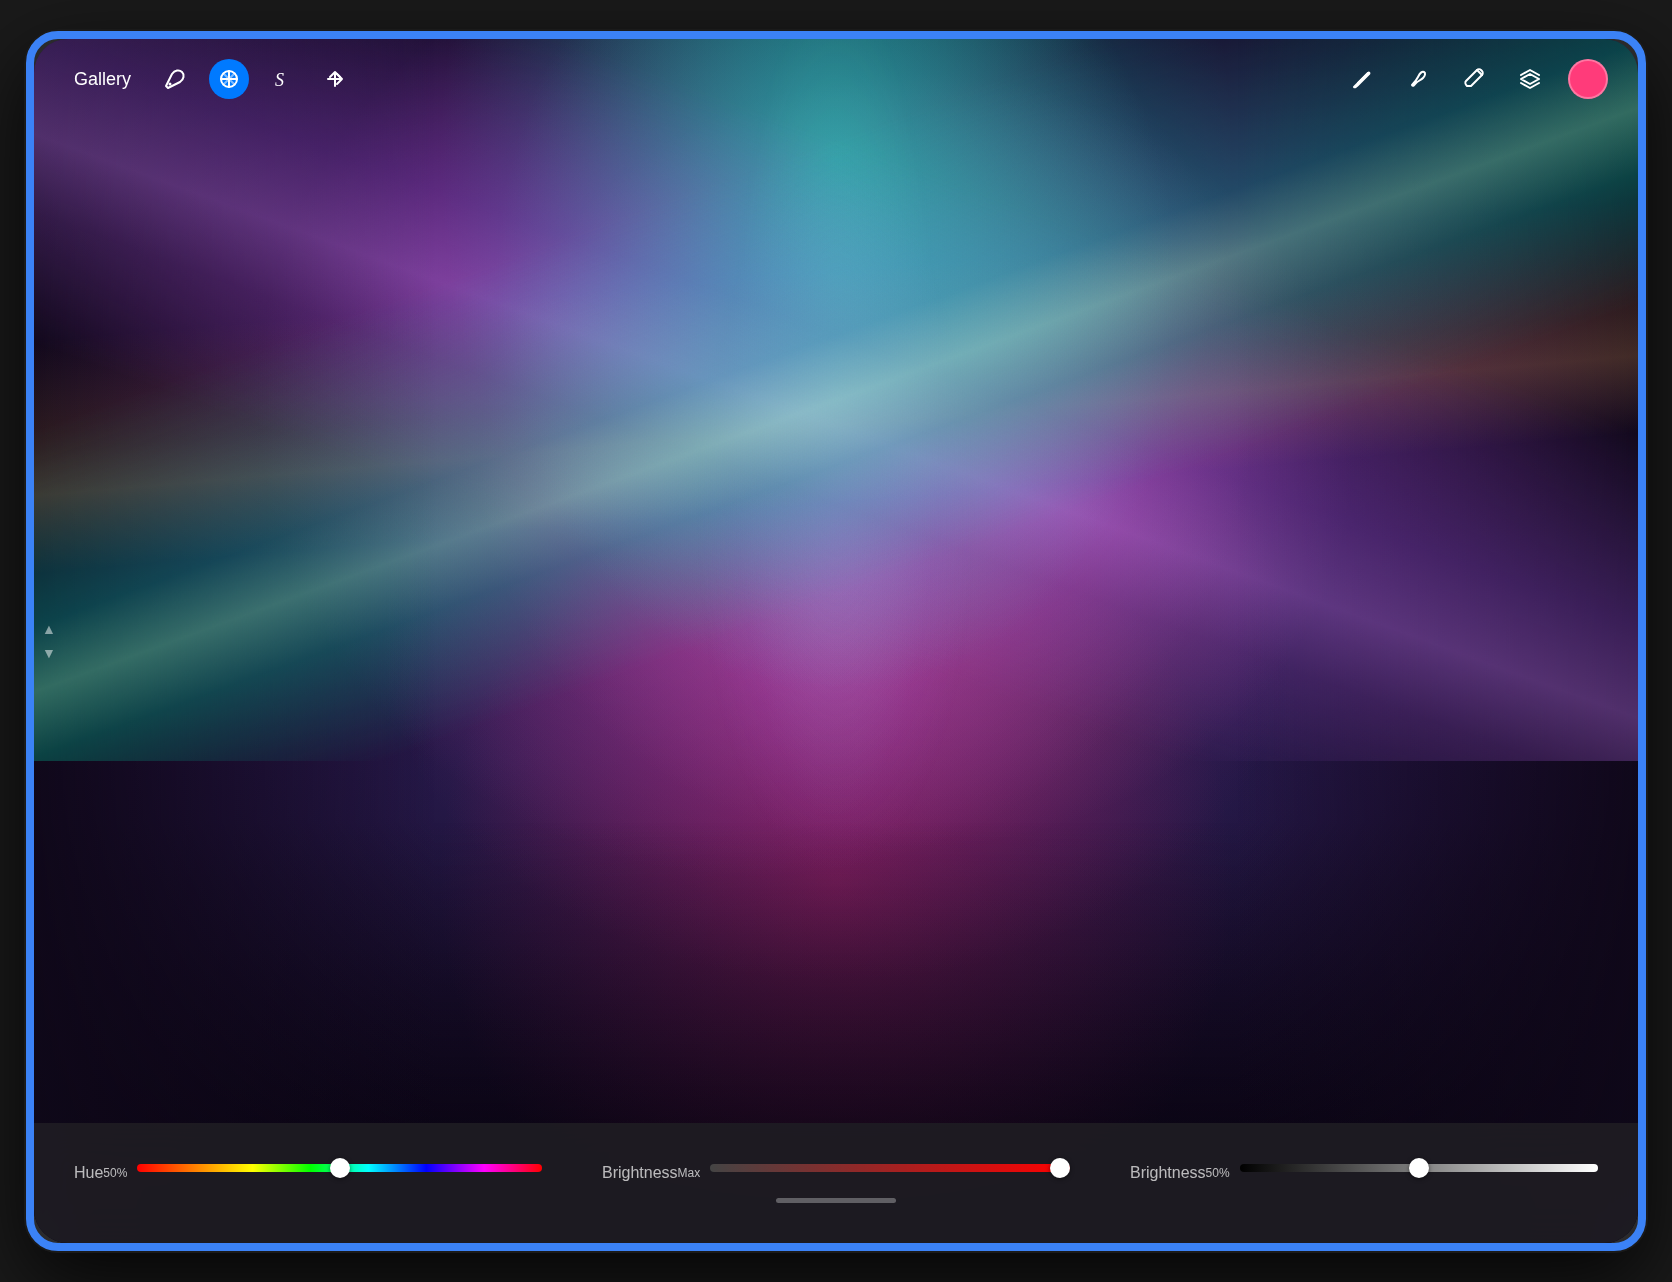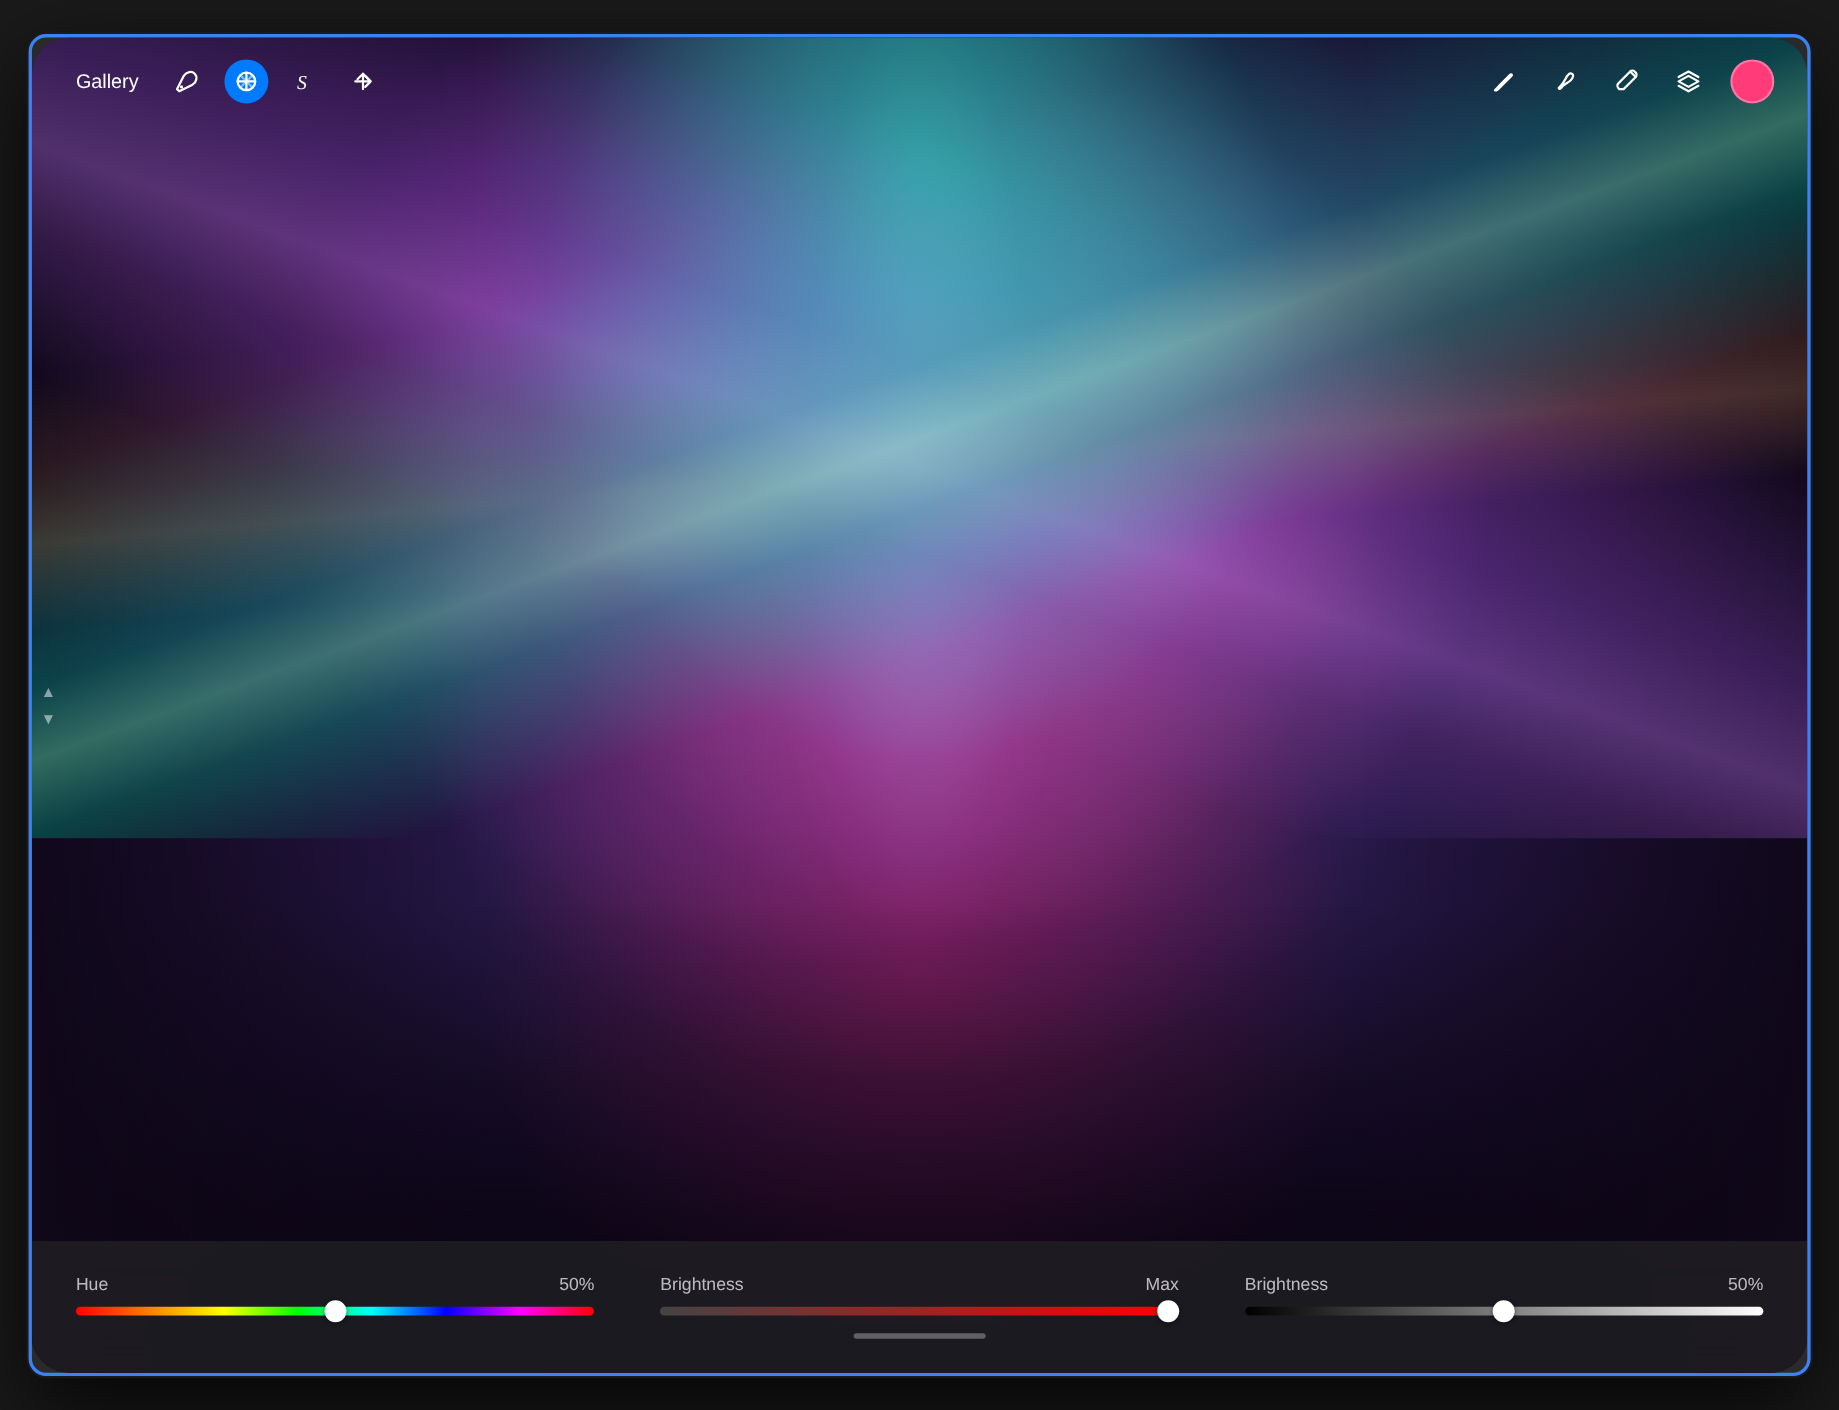--- a/index.html
+++ b/index.html
@@ -12,22 +12,22 @@
       align-items: center;
       justify-content: center;
       font-family: -apple-system, BlinkMacSystemFont, 'SF Pro Display', sans-serif;
       overflow: hidden;
     }
 
     .device-frame {
       width: 1620px;
       height: 1220px;
       background: #2a2a2c;
-      border-radius: 16px;
-      border: 3px solid #3b82f6;
+      border-radius: 32px;
+      border: 8px solid #3b82f6;
       position: relative;
       overflow: hidden;
       box-shadow: 0 0 0 2px #1a1a1a, 0 30px 80px rgba(0,0,0,0.8);
     }
 
     .canvas-area {
       position: absolute;
       top: 0;
       left: 0;
       right: 0;
@@ -184,40 +184,39 @@
 
     .sliders-row {
       display: flex;
       align-items: center;
       gap: 60px;
       margin-bottom: 16px;
     }
 
     .slider-group {
       display: flex;
-      flex-direction: column;
       gap: 10px;
       flex: 1;
     }
 
     .slider-header {
       display: flex;
       align-items: center;
       justify-content: space-between;
     }
 
     .slider-label {
       color: rgba(255,255,255,0.7);
       font-size: 16px;
       font-weight: 400;
     }
 
     .slider-value {
       color: rgba(255,255,255,0.7);
-      font-size: 16px;
+      font-size: 12px;
       font-weight: 400;
     }
 
     .slider-track {
       width: 100%;
       height: 8px;
       border-radius: 4px;
       position: relative;
       cursor: pointer;
     }

